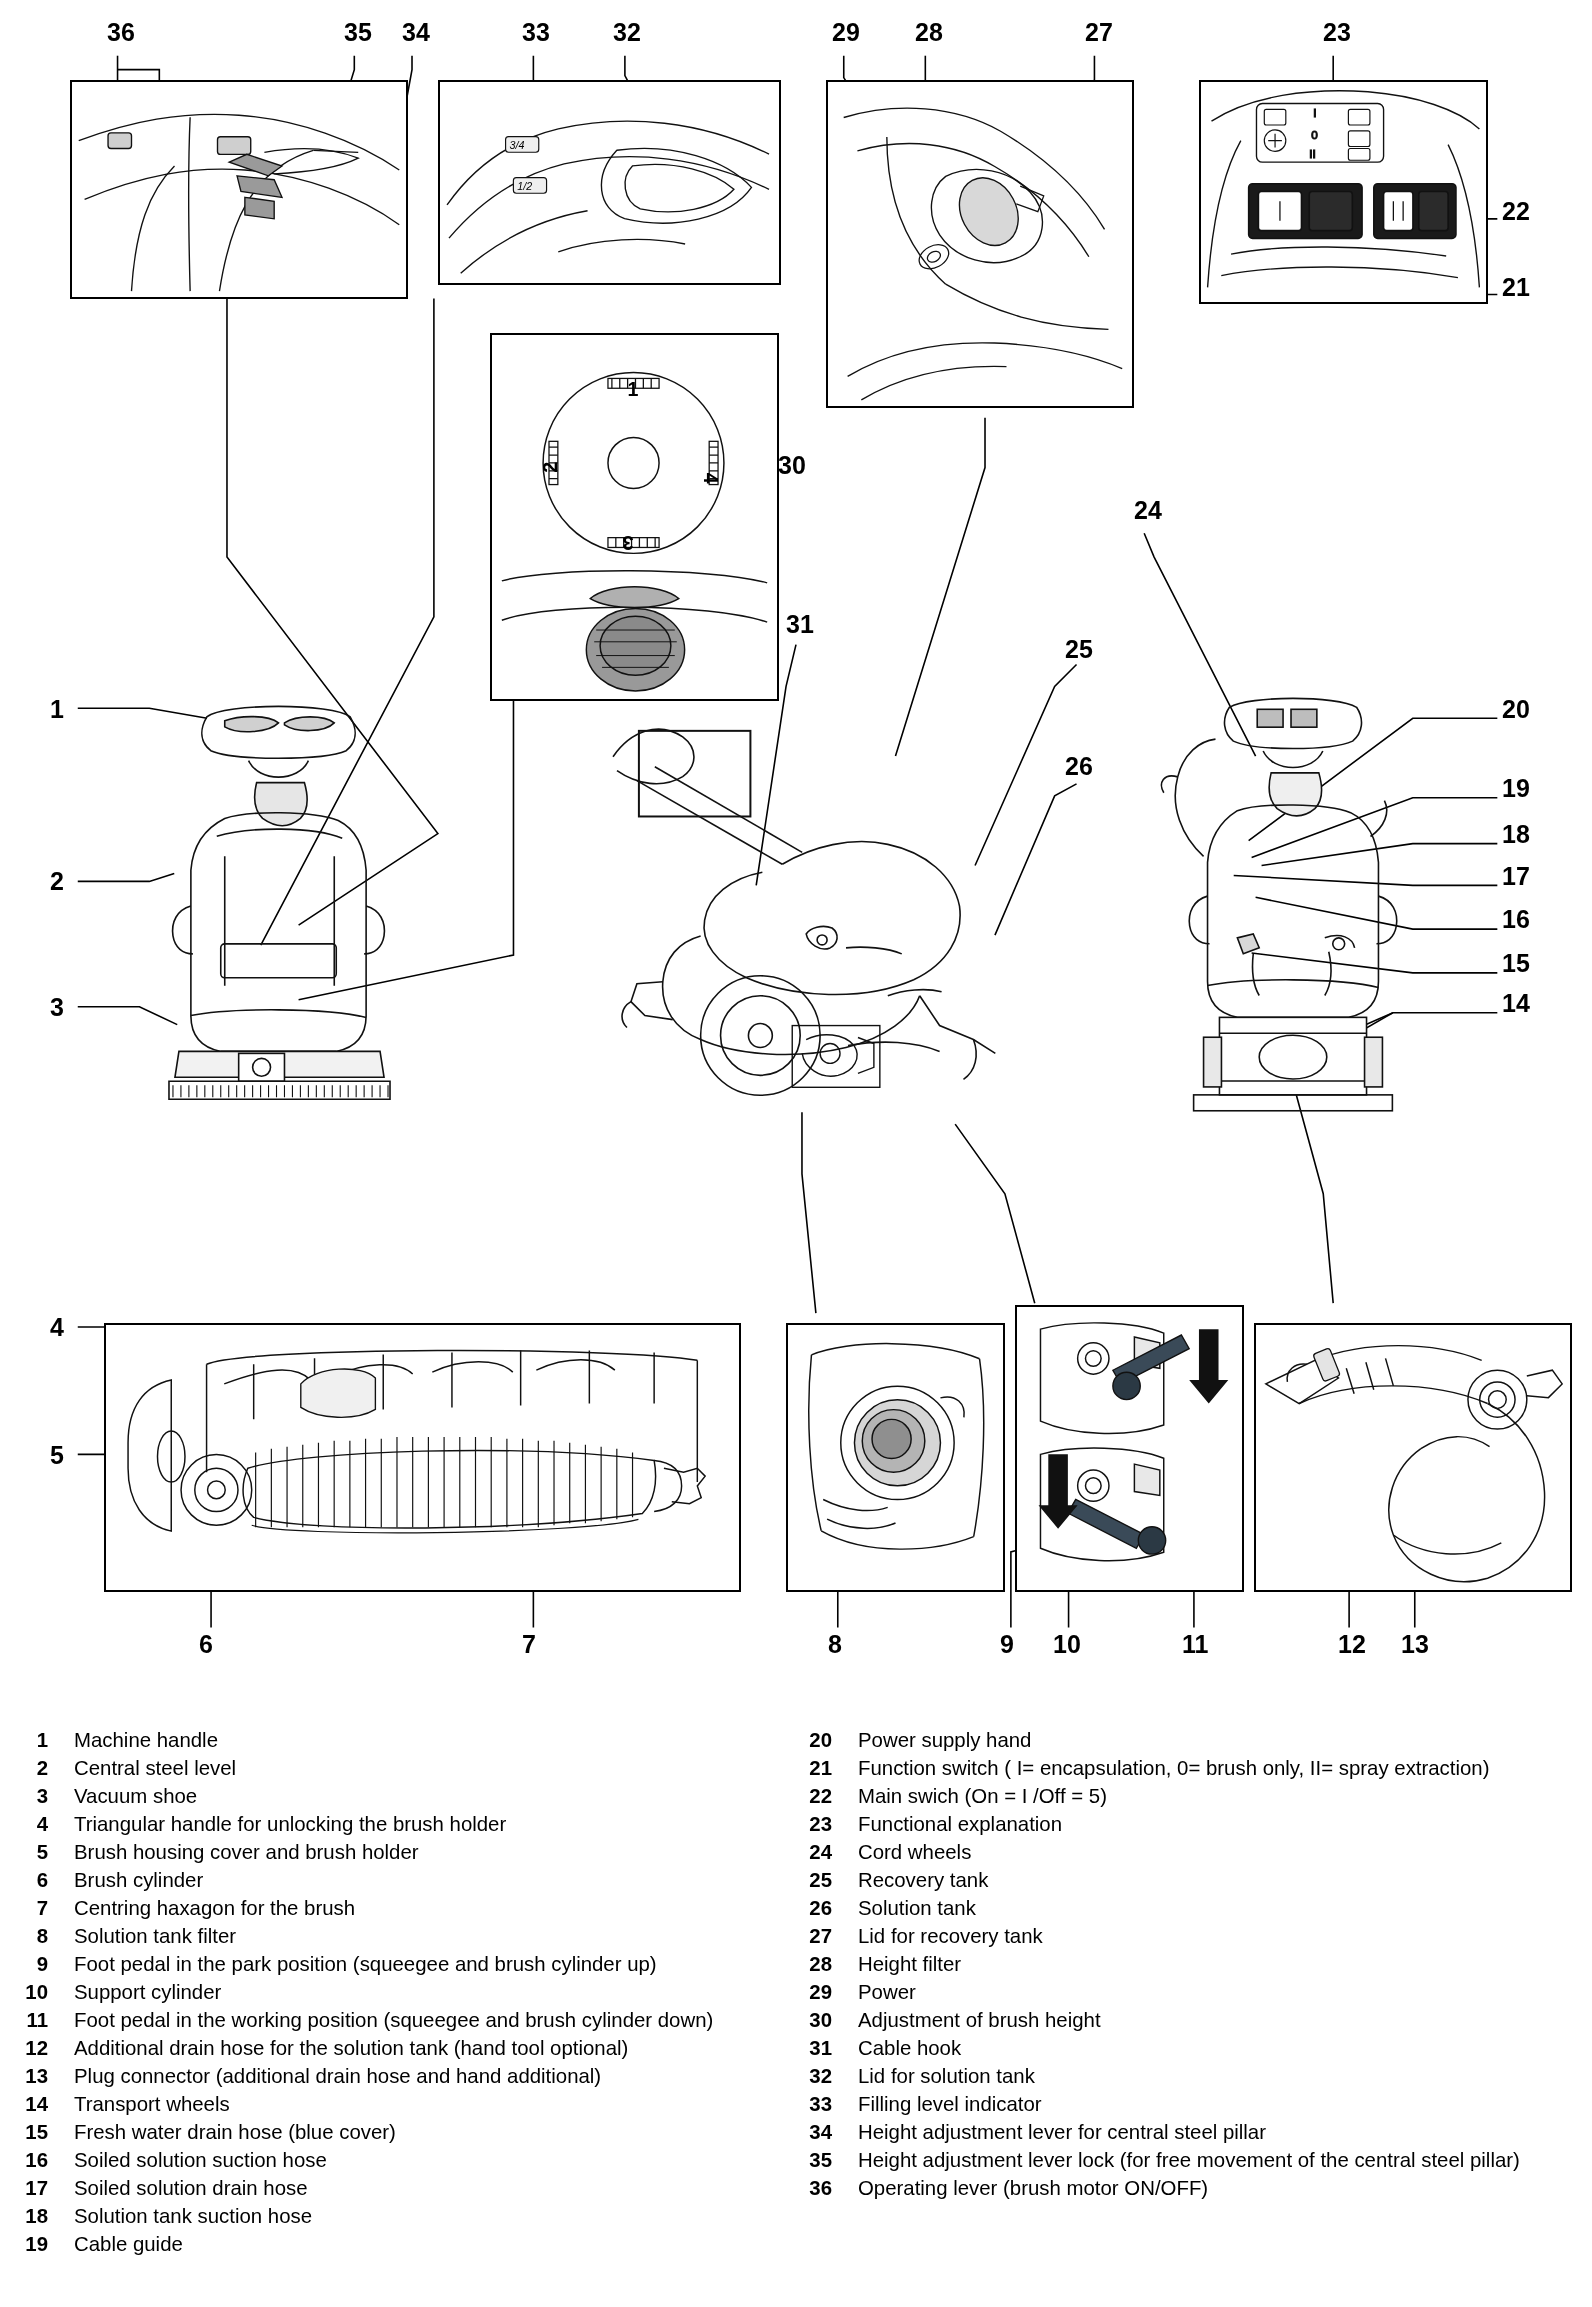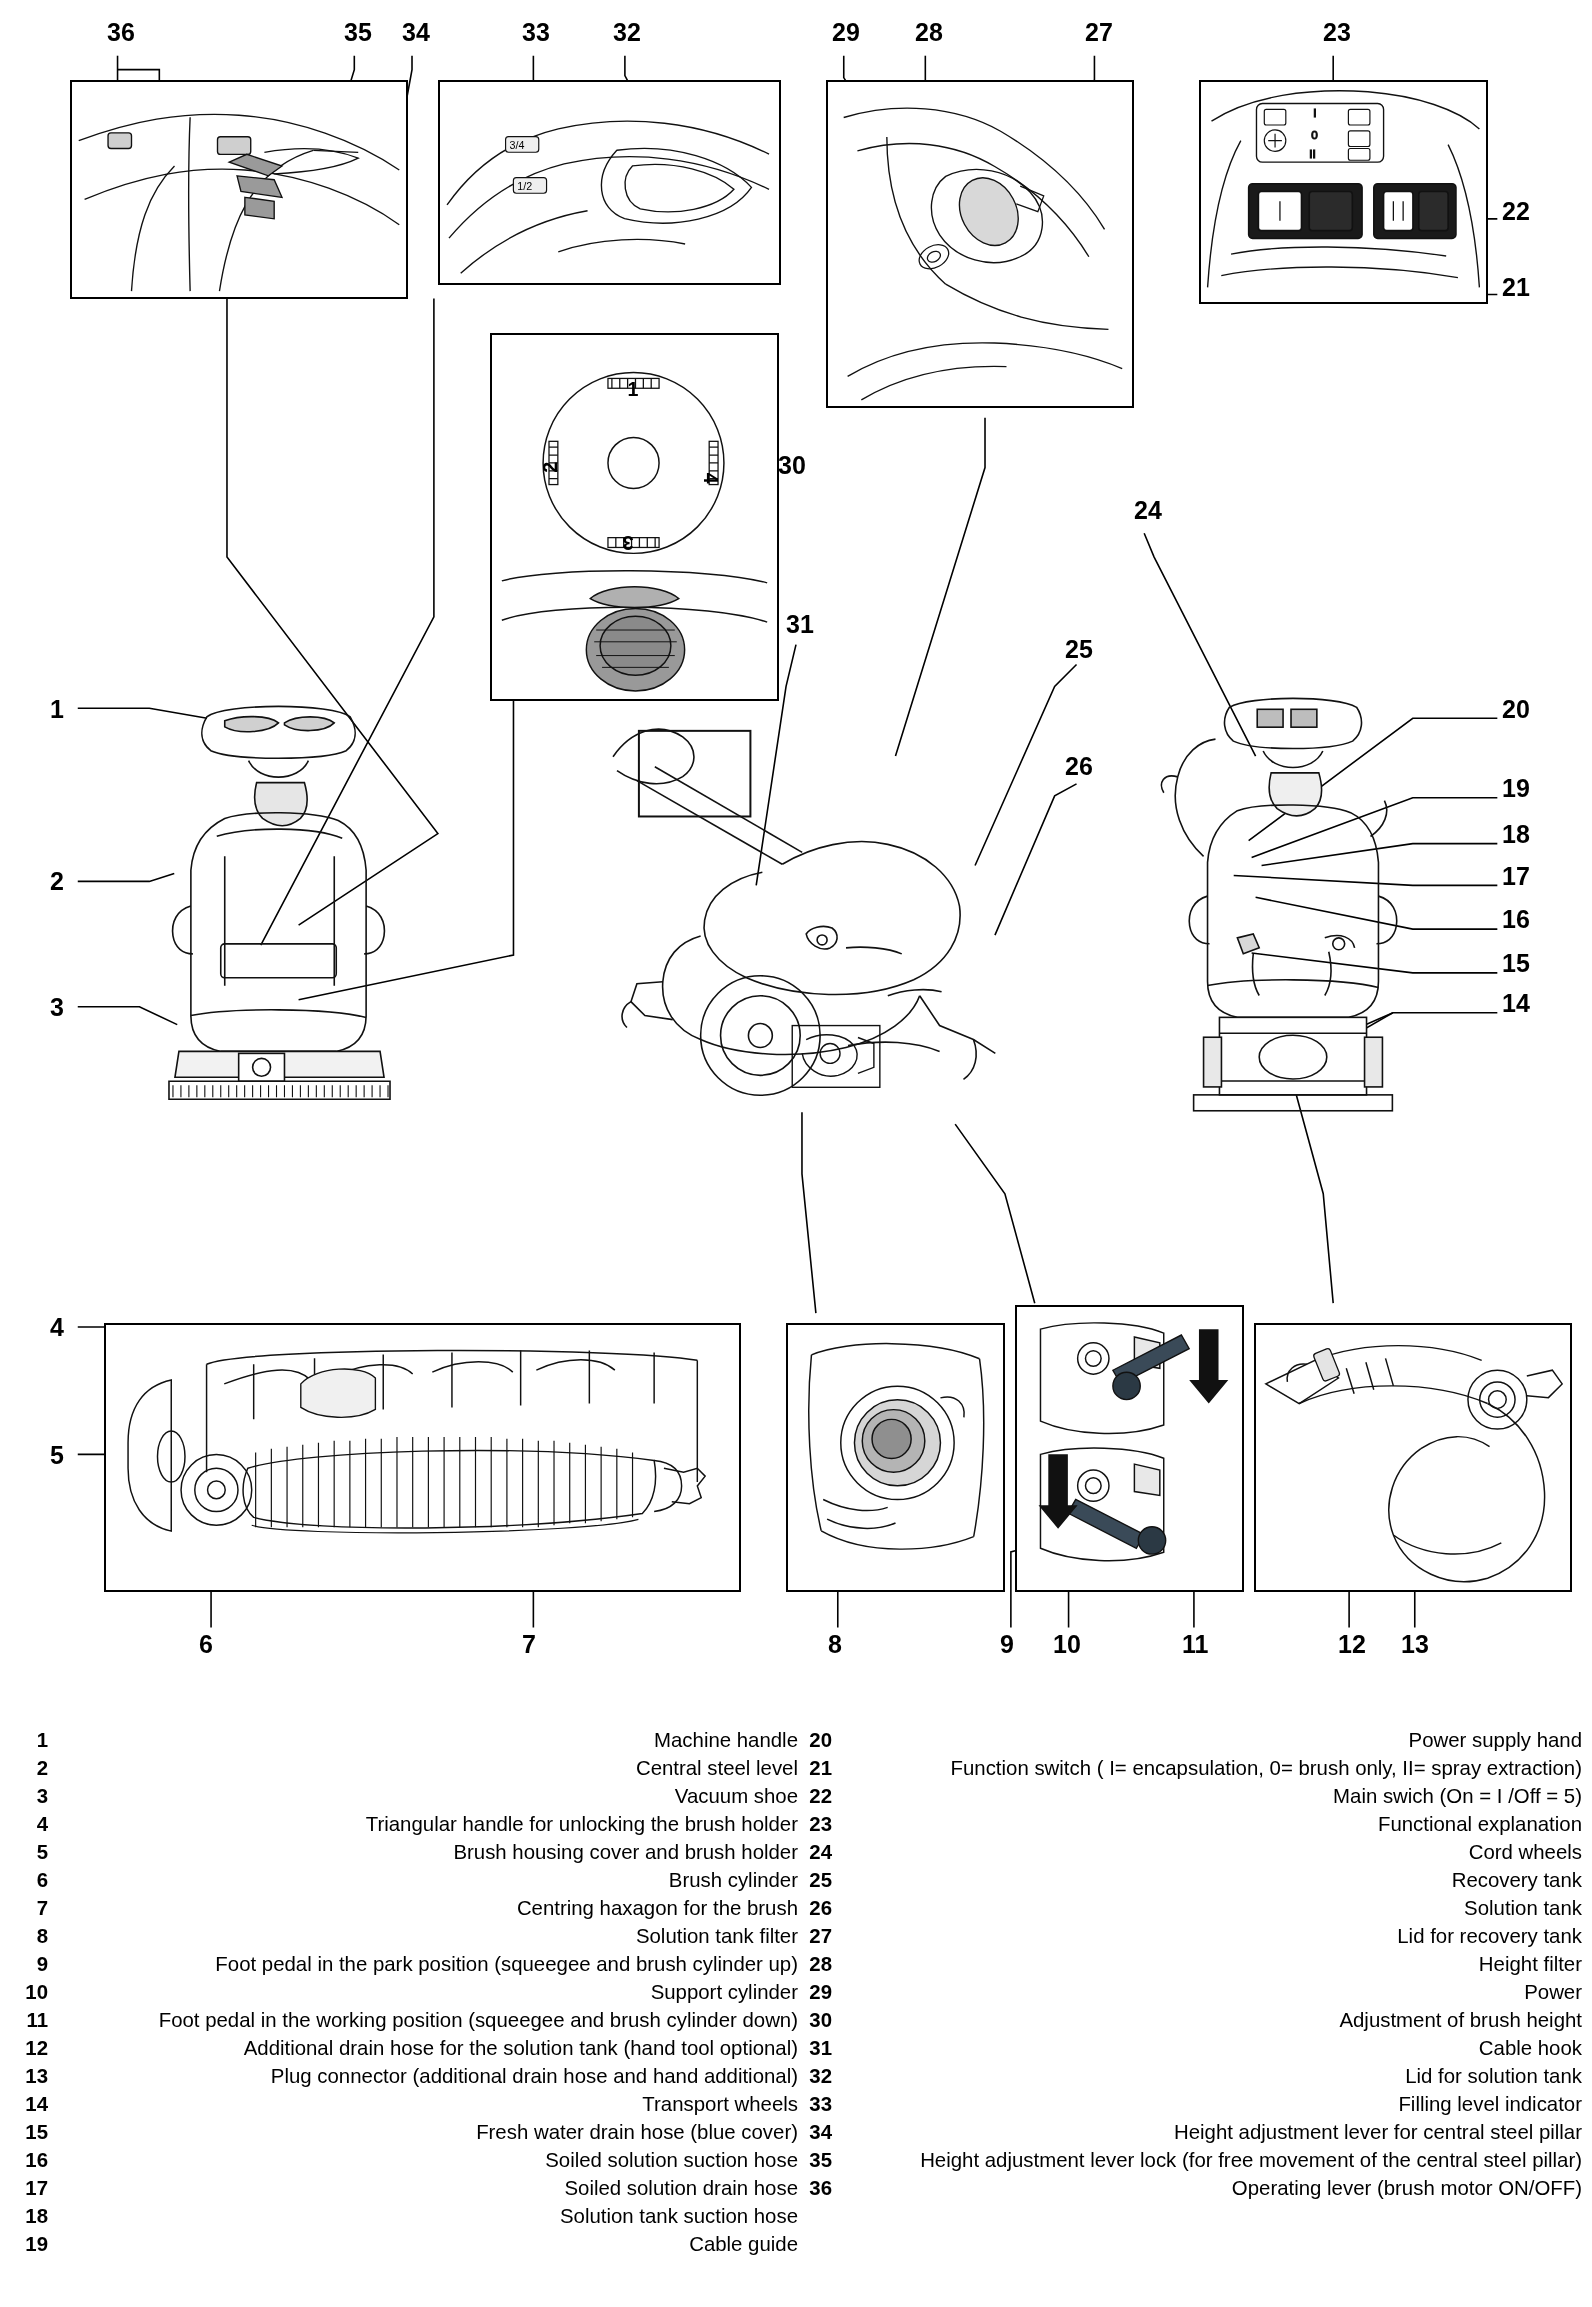--- a/index.html
+++ b/index.html
@@ -68,21 +68,21 @@
     margin: 0;
   }
   .legend-num {
     position: absolute;
     left: 0;
     top: 0;
     width: 26px;
     text-align: right;
     font-weight: bold;
   }
-  .legend-text { display: block; text-align: right; }
+  .legend-text { display: block; }
 </style>
 </head>
 <body>
 
 <div id="page">
 
   <div id="diagram">
 
     <svg class="art" viewBox="0 0 1600 1730">
       <g stroke="#000" stroke-width="1.6" fill="none">
@@ -183,21 +183,21 @@
           <path d="M160 82 L178 74 L214 86 L200 96 Z"></path>
           <path d="M168 96 L206 100 L214 118 L172 112 Z"></path>
           <path d="M176 118 L206 122 L206 140 L176 136 Z"></path>
         </g>
         <g stroke="#111" fill="none" stroke-width="1.4">
           <path d="M196 72 C230 66 262 66 292 78 C276 86 250 92 206 94"></path>
         </g>
       </svg>
     </div>
 
-    <div class="panel" style="left:438px; top:80px; width:343px; height:205px;">
+    <div class="panel" style="left:438px; top:80px; width:343px; height:205px;font-style:italic;">
       <svg class="art" viewBox="0 0 345 206">
         <g stroke="#111" fill="none" stroke-width="1.4">
           <path d="M6 126 C34 86 70 60 120 48 C190 32 268 40 336 74"></path>
           <path d="M8 160 C40 122 78 96 126 84 C196 68 270 78 336 110"></path>
           <path d="M20 196 C60 160 104 140 150 132"></path>
           <path d="M180 70 C238 62 292 80 318 108 C296 140 238 152 188 140 C160 130 156 96 180 70 Z"></path>
           <path d="M196 86 C240 80 280 92 300 110 C282 130 240 138 204 130 C186 122 184 98 196 86 Z"></path>
           <path d="M120 174 C160 160 210 158 250 166"></path>
         </g>
         <g stroke="#111" fill="#efefef" stroke-width="1.2">

